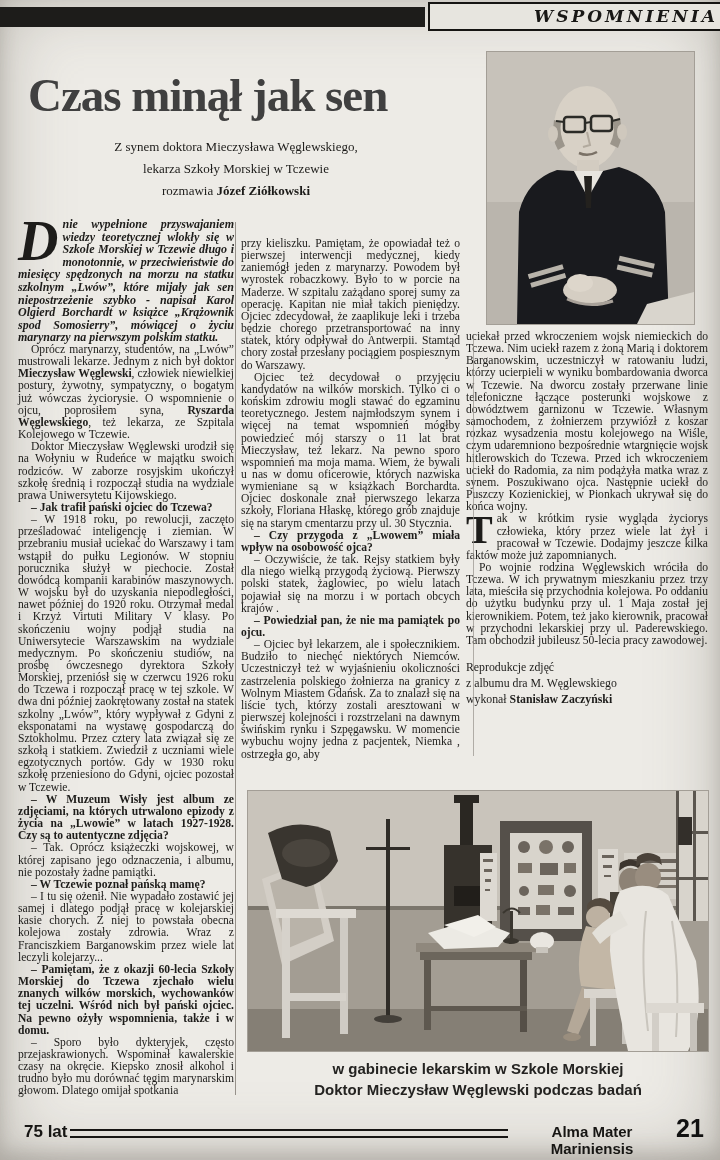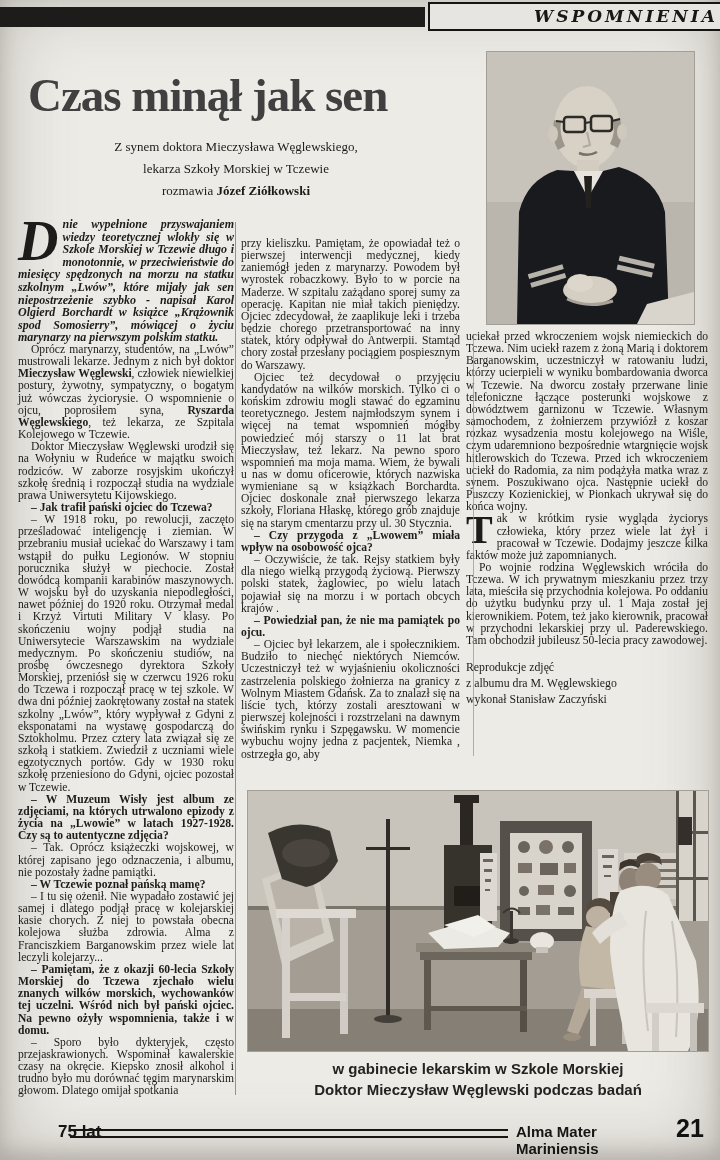--- a/index.html
+++ b/index.html
@@ -56,23 +56,23 @@
   .vrule1{left:235px;top:222px;height:873px;}
   .vrule2{left:473px;top:336px;height:420px;opacity:.7;}
   
   .photo2{position:absolute;left:248px;top:791px;width:460px;height:260px;background:#c9c4bb;box-shadow:0 0 0 1px #a39e96;}
   .caption{
     position:absolute;left:248px;top:1058px;width:460px;text-align:center;
     font-family:"Liberation Sans", sans-serif;font-weight:bold;
     font-size:15px;line-height:21px;color:#242321;
   }
   
-  .footer-left{position:absolute;left:24px;top:1122px;font-family:"Liberation Sans", sans-serif;font-weight:bold;font-size:17px;color:#161513;margin-left:34px;}
+  .footer-left{position:absolute;left:24px;top:1122px;font-family:"Liberation Sans", sans-serif;font-weight:bold;font-size:17px;color:#161513;}
   .footer-line{position:absolute;left:70px;top:1129px;width:438px;height:5px;border-top:2px solid #161513;border-bottom:2px solid #161513;}
-  .footer-right{position:absolute;left:516px;top:1123px;width:152px;text-align:left;font-family:"Liberation Sans", sans-serif;font-weight:bold;font-size:15px;color:#161513;}
+  .footer-right{position:absolute;left:516px;top:1123px;width:152px;text-align:center;font-family:"Liberation Sans", sans-serif;font-weight:bold;font-size:15px;color:#161513;}
   .footer-page{position:absolute;left:676px;top:1114px;font-family:"Liberation Sans", sans-serif;font-weight:bold;font-size:25px;color:#111;}
 </style>
 </head>
 <body>
 
 <div class="page">
 
   <div class="hdr-bar"></div>
   <div class="hdr-box">WSPOMNIENIA</div>
 
@@ -120,39 +120,39 @@
 
   <div class="col col1">
       <p class="para lead dc4"><span class="dropcap">D</span><span>nie wypełnione przyswajaniem wiedzy teoretycznej wlokły się w Szkole Morskiej w Tczewie długo i monotonnie, w przeciwieństwie do miesięcy spędzonych na morzu na statku szkolnym „Lwów”, które mijały jak sen niepostrzeżenie szybko - napisał Karol Olgierd Borchardt w książce „Krążownik spod Somosierry”, mówiącej o życiu marynarzy na pierwszym polskim statku.</span></p>
       <p class="para"><span>Oprócz marynarzy, studentów, na „Lwów” mustrowali lekarze. Jednym z nich był doktor </span><span style="font-weight: bold;">Mieczysław Węglewski</span><span>, człowiek niewielkiej postury, żywotny, sympatyczny, o bogatym już wówczas życiorysie. O wspomnienie o ojcu, poprosiłem syna, </span><span style="font-weight: bold;">Ryszarda Węglewskiego</span><span>, też lekarza, ze Szpitala Kolejowego w Tczewie.</span></p>
       <p class="para"><span>Doktor Mieczysław Węglewski urodził się na Wołyniu w Rudeńce w majątku swoich rodziców. W zaborze rosyjskim ukończył szkołę średnią i rozpoczął studia na wydziale prawa Uniwersytetu Kijowskiego.</span></p>
       <p class="para question"><span>– Jak trafił pański ojciec do Tczewa?</span></p>
       <p class="para"><span>– W 1918 roku, po rewolucji, zaczęto prześladować inteligencję i ziemian. W przebraniu musiał uciekać do Warszawy i tam wstąpił do pułku Legionów. W stopniu porucznika służył w piechocie. Został dowódcą kompanii karabinów maszynowych. W wojsku był do uzyskania niepodległości, nawet później do 1920 roku. Otrzymał medal i Krzyż Virtuti Military V klasy. Po skończeniu wojny podjął studia na Uniwersytecie Warszawskim na wydziale medycznym. Po skończeniu studiów, na prośbę ówczesnego dyrektora Szkoły Morskiej, przeniósł się w czerwcu 1926 roku do Tczewa i rozpoczął pracę w tej szkole. W dwa dni później zaokrętowany został na statek szkolny „Lwów”, który wypływał z Gdyni z eksponatami na wystawę gospodarczą do Sztokholmu. Przez cztery lata związał się ze szkołą i statkiem. Zwiedził z uczniami wiele egzotycznych portów. Gdy w 1930 roku szkołę przeniesiono do Gdyni, ojciec pozostał w Tczewie.</span></p>
       <p class="para question"><span>– W Muzeum Wisły jest album ze zdjęciami, na których utrwalono epizody z życia na „Lwowie” w latach 1927-1928. Czy są to autentyczne zdjęcia?</span></p>
       <p class="para"><span>– Tak. Oprócz książeczki wojskowej, w której zapisano jego odznaczenia, i albumu, nie pozostały żadne pamiątki.</span></p>
       <p class="para question"><span>– W Tczewie poznał pańską mamę?</span></p>
-      <p class="para"><span>– I tu się ożenił. Nie wypadało zostawić jej samej i dlatego podjął pracę w kolejarskiej kasie chorych. Z niej to powstała obecna kolejowa służba zdrowia. Alma z Franciszkiem Barganowskim przez wiele lat leczyli kolejarzy...</span></p>
+      <p class="para"><span>– I tu się ożenił. Nie wypadało zostawić jej samej i dlatego podjął pracę w kolejarskiej kasie chorych. Z niej to powstała obecna kolejowa zostały zdrowia. Wraz z Franciszkiem Barganowskim przez wiele lat leczyli kolejarzy...</span></p>
       <p class="para question"><span>– Pamiętam, że z okazji 60-lecia Szkoły Morskiej do Tczewa zjechało wielu znanych wilków morskich, wychowanków tej uczelni. Wśród nich był pański ojciec. Na pewno ożyły wspomnienia, także i w domu.</span></p>
       <p class="para"><span>– Sporo było dykteryjek, często przejaskrawionych. Wspominał kawalerskie czasy na okręcie. Kiepsko znosił alkohol i trudno było mu dorównać tęgim marynarskim głowom. Dlatego omijał spotkania</span></p>
     </div>
   <div class="col col2">
       <p class="para noindent"><span>przy kieliszku. Pamiętam, że opowiadał też o pierwszej interwencji medycznej, kiedy zaniemógł jeden z marynarzy. Powodem był wyrostek robaczkowy. Było to w porcie na Maderze. W szpitalu zażądano sporej sumy za operację. Kapitan nie miał takich pieniędzy. Ojciec zdecydował, że zaaplikuje leki i trzeba będzie chorego przetransportować na inny statek, który odpływał do Antwerpii. Stamtąd chory został przesłany pociągiem pospiesznym do Warszawy.</span></p>
       <p class="para"><span>Ojciec też decydował o przyjęciu kandydatów na wilków morskich. Tylko ci o końskim zdrowiu mogli stawać do egzaminu teoretycznego. Jestem najmłodszym synem i więcej na temat wspomnień mógłby powiedzieć mój starszy o 11 lat brat Mieczysław, też lekarz. Na pewno sporo wspomnień ma moja mama. Wiem, że bywali u nas w domu oficerowie, których nazwiska wymieniane są w książkach Borchardta. Ojciec doskonale znał pierwszego lekarza szkoły, Floriana Hłaskę, którego grób znajduje się na starym cmentarzu przy ul. 30 Stycznia.</span></p>
       <p class="para question"><span>– Czy przygoda z „Lwowem” miała wpływ na osobowość ojca?</span></p>
       <p class="para"><span>– Oczywiście, że tak. Rejsy statkiem były dla niego wielką przygodą życiową. Pierwszy polski statek, żaglowiec, po wielu latach pojawiał się na morzu i w portach obcych krajów .</span></p>
       <p class="para question"><span>– Powiedział pan, że nie ma pamiątek po ojcu.</span></p>
       <p class="para"><span>– Ojciec był lekarzem, ale i społecznikiem. Budziło to niechęć niektórych Niemców. Uczestniczył też w wyjaśnieniu okoliczności zastrzelenia polskiego żołnierza na granicy z Wolnym Miastem Gdańsk. Za to znalazł się na liście tych, którzy zostali aresztowani w pierwszej kolejności i rozstrzelani na dawnym świńskim rynku i Szpęgawsku. W momencie wybuchu wojny jedna z pacjentek, Niemka , ostrzegła go, aby</span></p>
     </div>
   <div class="col col3">
       <p class="para noindent"><span>uciekał przed wkroczeniem wojsk niemieckich do Tczewa. Nim uciekł razem z żoną Marią i doktorem Barganowskim, uczestniczył w ratowaniu ludzi, którzy ucierpieli w wyniku bombardowania dworca w Tczewie. Na dworcu zostały przerwane linie telefoniczne łączące posterunki wojskowe z dowództwem garnizonu w Tczewie. Własnym samochodem, z żołnierzem przywiózł z koszar rozkaz wysadzenia mostu kolejowego na Wiśle, czym udaremniono bezpośrednie wtargnięcie wojsk hitlerowskich do Tczewa. Przed ich wkroczeniem uciekł do Radomia, za nim podążyła matka wraz z synem. Poszukiwano ojca. Następnie uciekł do Puszczy Kozienickiej, w Pionkach ukrywał się do końca wojny.</span></p>
       <p class="para noindent dc3"><span class="dropcap">T</span><span>ak w krótkim rysie wygląda życiorys człowieka, który przez wiele lat żył i pracował w Tczewie. Dodajmy jeszcze kilka faktów może już zapomnianych.</span></p>
       <p class="para"><span>Po wojnie rodzina Węglewskich wróciła do Tczewa. W ich prywatnym mieszkaniu przez trzy lata, mieściła się przychodnia kolejowa. Po oddaniu do użytku budynku przy ul. 1 Maja został jej kierownikiem. Potem, też jako kierownik, pracował w przychodni lekarskiej przy ul. Paderewskiego. Tam obchodził jubileusz 50-lecia pracy zawodowej.</span></p>
       <p class="para credit mt"><span>Reprodukcje zdjęć</span></p>
       <p class="para credit"><span>z albumu dra M. Węglewskiego</span></p>
-      <p class="para credit"><span>wykonał </span><span style="font-weight: normal;">Stanisław Zaczyński</span></p>
+      <p class="para credit"><span>wykonał </span><span style="font-weight: bold;">Stanisław Zaczyński</span></p>
     </div>
   <div class="vrule vrule1"></div>
   <div class="vrule vrule2"></div>
 
   <div class="photo2">
     <svg width="460" height="260" viewBox="0 0 460 260">
       <rect width="460" height="260" fill="#c9c4bb"></rect>
       <rect y="118" width="460" height="142" fill="#a39d93"></rect>
       <rect y="115" width="460" height="4" fill="#7b766c"></rect>
       <rect y="218" width="460" height="42" fill="#857f75"></rect>

